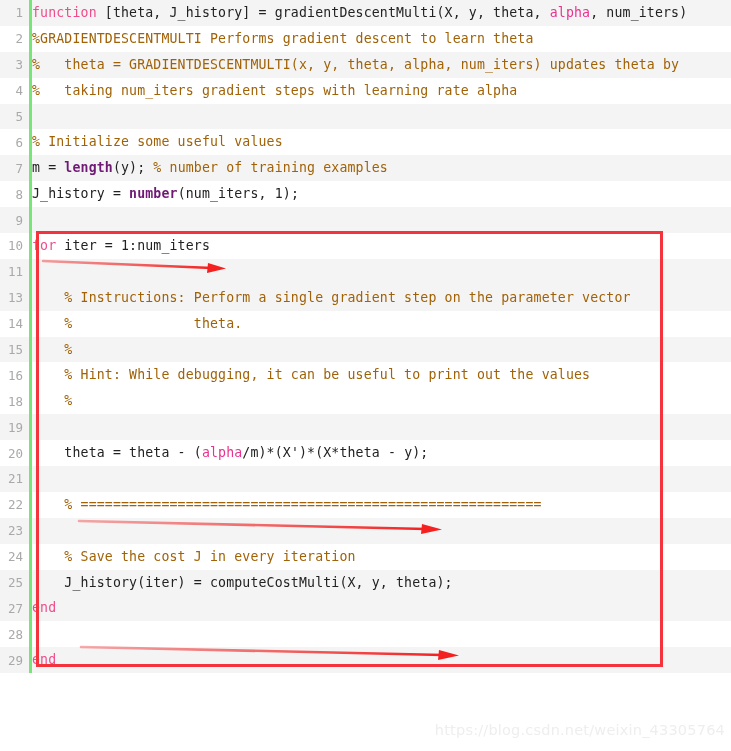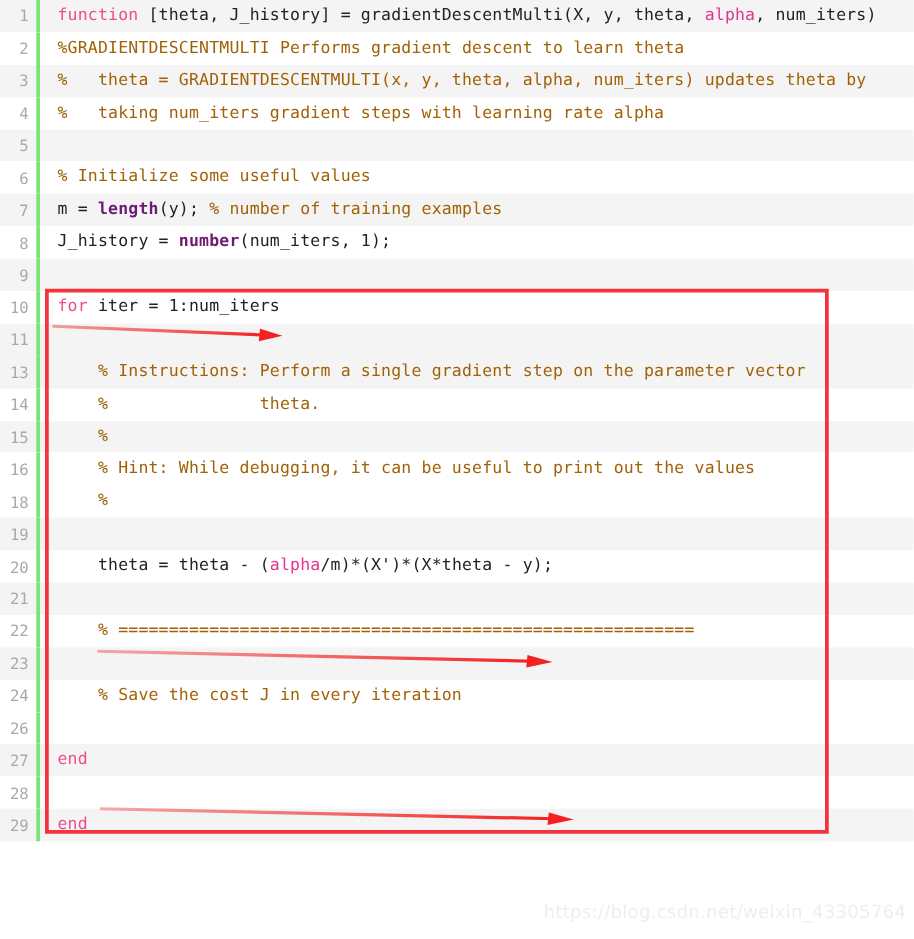--- a/index.html
+++ b/index.html
@@ -49,21 +49,20 @@
     user-select: none;
   }
   .greenbar {
     width: 3px;
     min-width: 3px;
     align-self: stretch;
     background: #79e479;
   }
   .code-text {
     flex: 1;
-    padding-left: 14px;
     font-size: 13.2px;
     line-height: 25.9px;
     white-space: pre;
     font-family: "DejaVu Sans Mono", monospace;
     color: #222222;
     letter-spacing: 0.15px;
   }
   .kw      { color: #ef4c8c; }
   .kw2     { color: #e8328f; }
   .cmt     { color: #a16207; }
@@ -209,24 +208,24 @@
       <div class="code-row alt">
         <div class="gutter">23</div>
         <div class="greenbar"></div>
         <div class="code-text"></div>
       </div>
       <div class="code-row">
         <div class="gutter">24</div>
         <div class="greenbar"></div>
         <div class="code-text"><span class="cmt">    % Save the cost J in every iteration</span></div>
       </div>
-      <div class="code-row">
-        <div class="gutter">26</div>
-        <div class="greenbar"></div>
-        <div class="code-text"></div>
+      <div class="code-row alt">
+        <div class="gutter">25</div>
+        <div class="greenbar"></div>
+        <div class="code-text"><span class="plain">    J_history(iter) = computeCostMulti(X, y, theta);</span></div>
       </div>
       <div class="code-row alt">
         <div class="gutter">27</div>
         <div class="greenbar"></div>
         <div class="code-text"><span class="kw">end</span></div>
       </div>
       <div class="code-row">
         <div class="gutter">28</div>
         <div class="greenbar"></div>
         <div class="code-text"></div>

